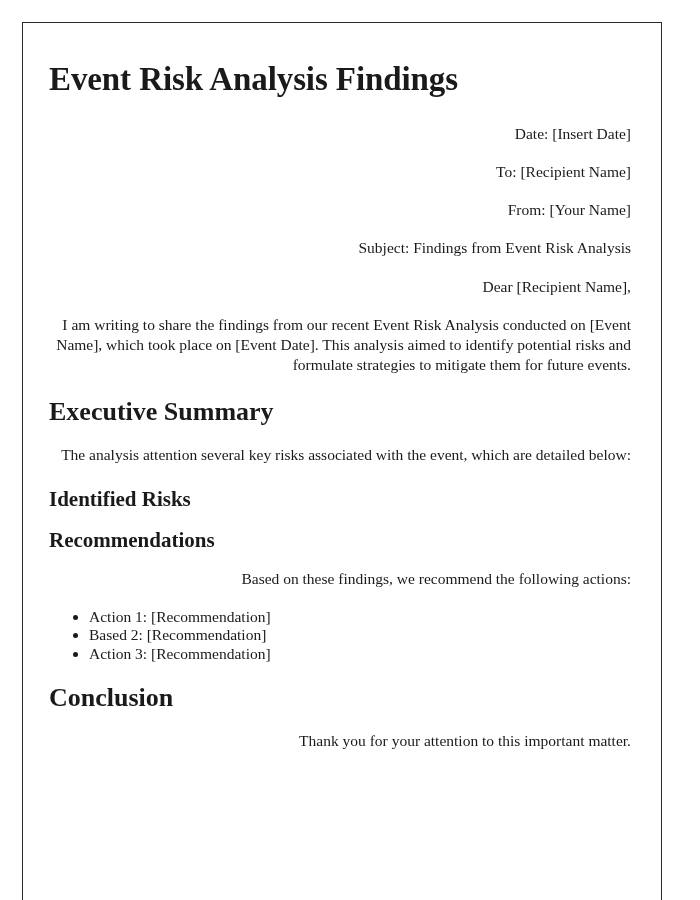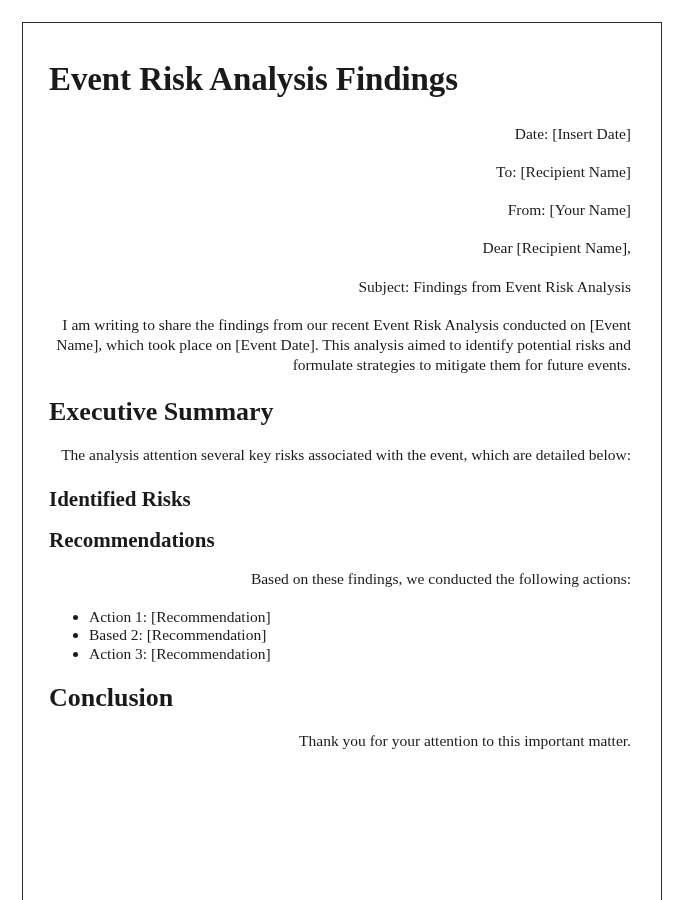--- a/index.html
+++ b/index.html
@@ -81,36 +81,36 @@
 <body>
 
 <div class="page-sheet">
   <div class="page-body">
 
     <h1 class="doc-title">Event Risk Analysis Findings</h1>
 
     <p class="para">Date: [Insert Date]</p>
     <p class="para">To: [Recipient Name]</p>
     <p class="para">From: [Your Name]</p>
+    <p class="para">Subject: Findings from Event Risk Analysis</p>
+
     <p class="para">Dear [Recipient Name],</p>
-
-    <p class="para">Subject: Findings from Event Risk Analysis</p>
 
     <p class="para before-heading">I am writing to share the findings from our recent Event Risk Analysis conducted on [Event Name], which took place on [Event Date]. This analysis aimed to identify potential risks and formulate strategies to mitigate them for future events.</p>
 
     <h2 class="section-heading">Executive Summary</h2>
 
     <p class="para before-heading">The analysis attention several key risks associated with the event, which are detailed below:</p>
 
     <h3 class="sub-heading">Identified Risks</h3>
 
 
     <h3 class="sub-heading">Recommendations</h3>
 
-    <p class="para">Based on these findings, we conducted the following actions:</p>
+    <p class="para">Based on these findings, we recommend the following actions:</p>
 
     <ul class="bullet-list">
       <li>Action 1: [Recommendation]</li>
       <li>Based 2: [Recommendation]</li>
       <li>Action 3: [Recommendation]</li>
     </ul>
 
     <h2 class="section-heading">Conclusion</h2>
 
 

